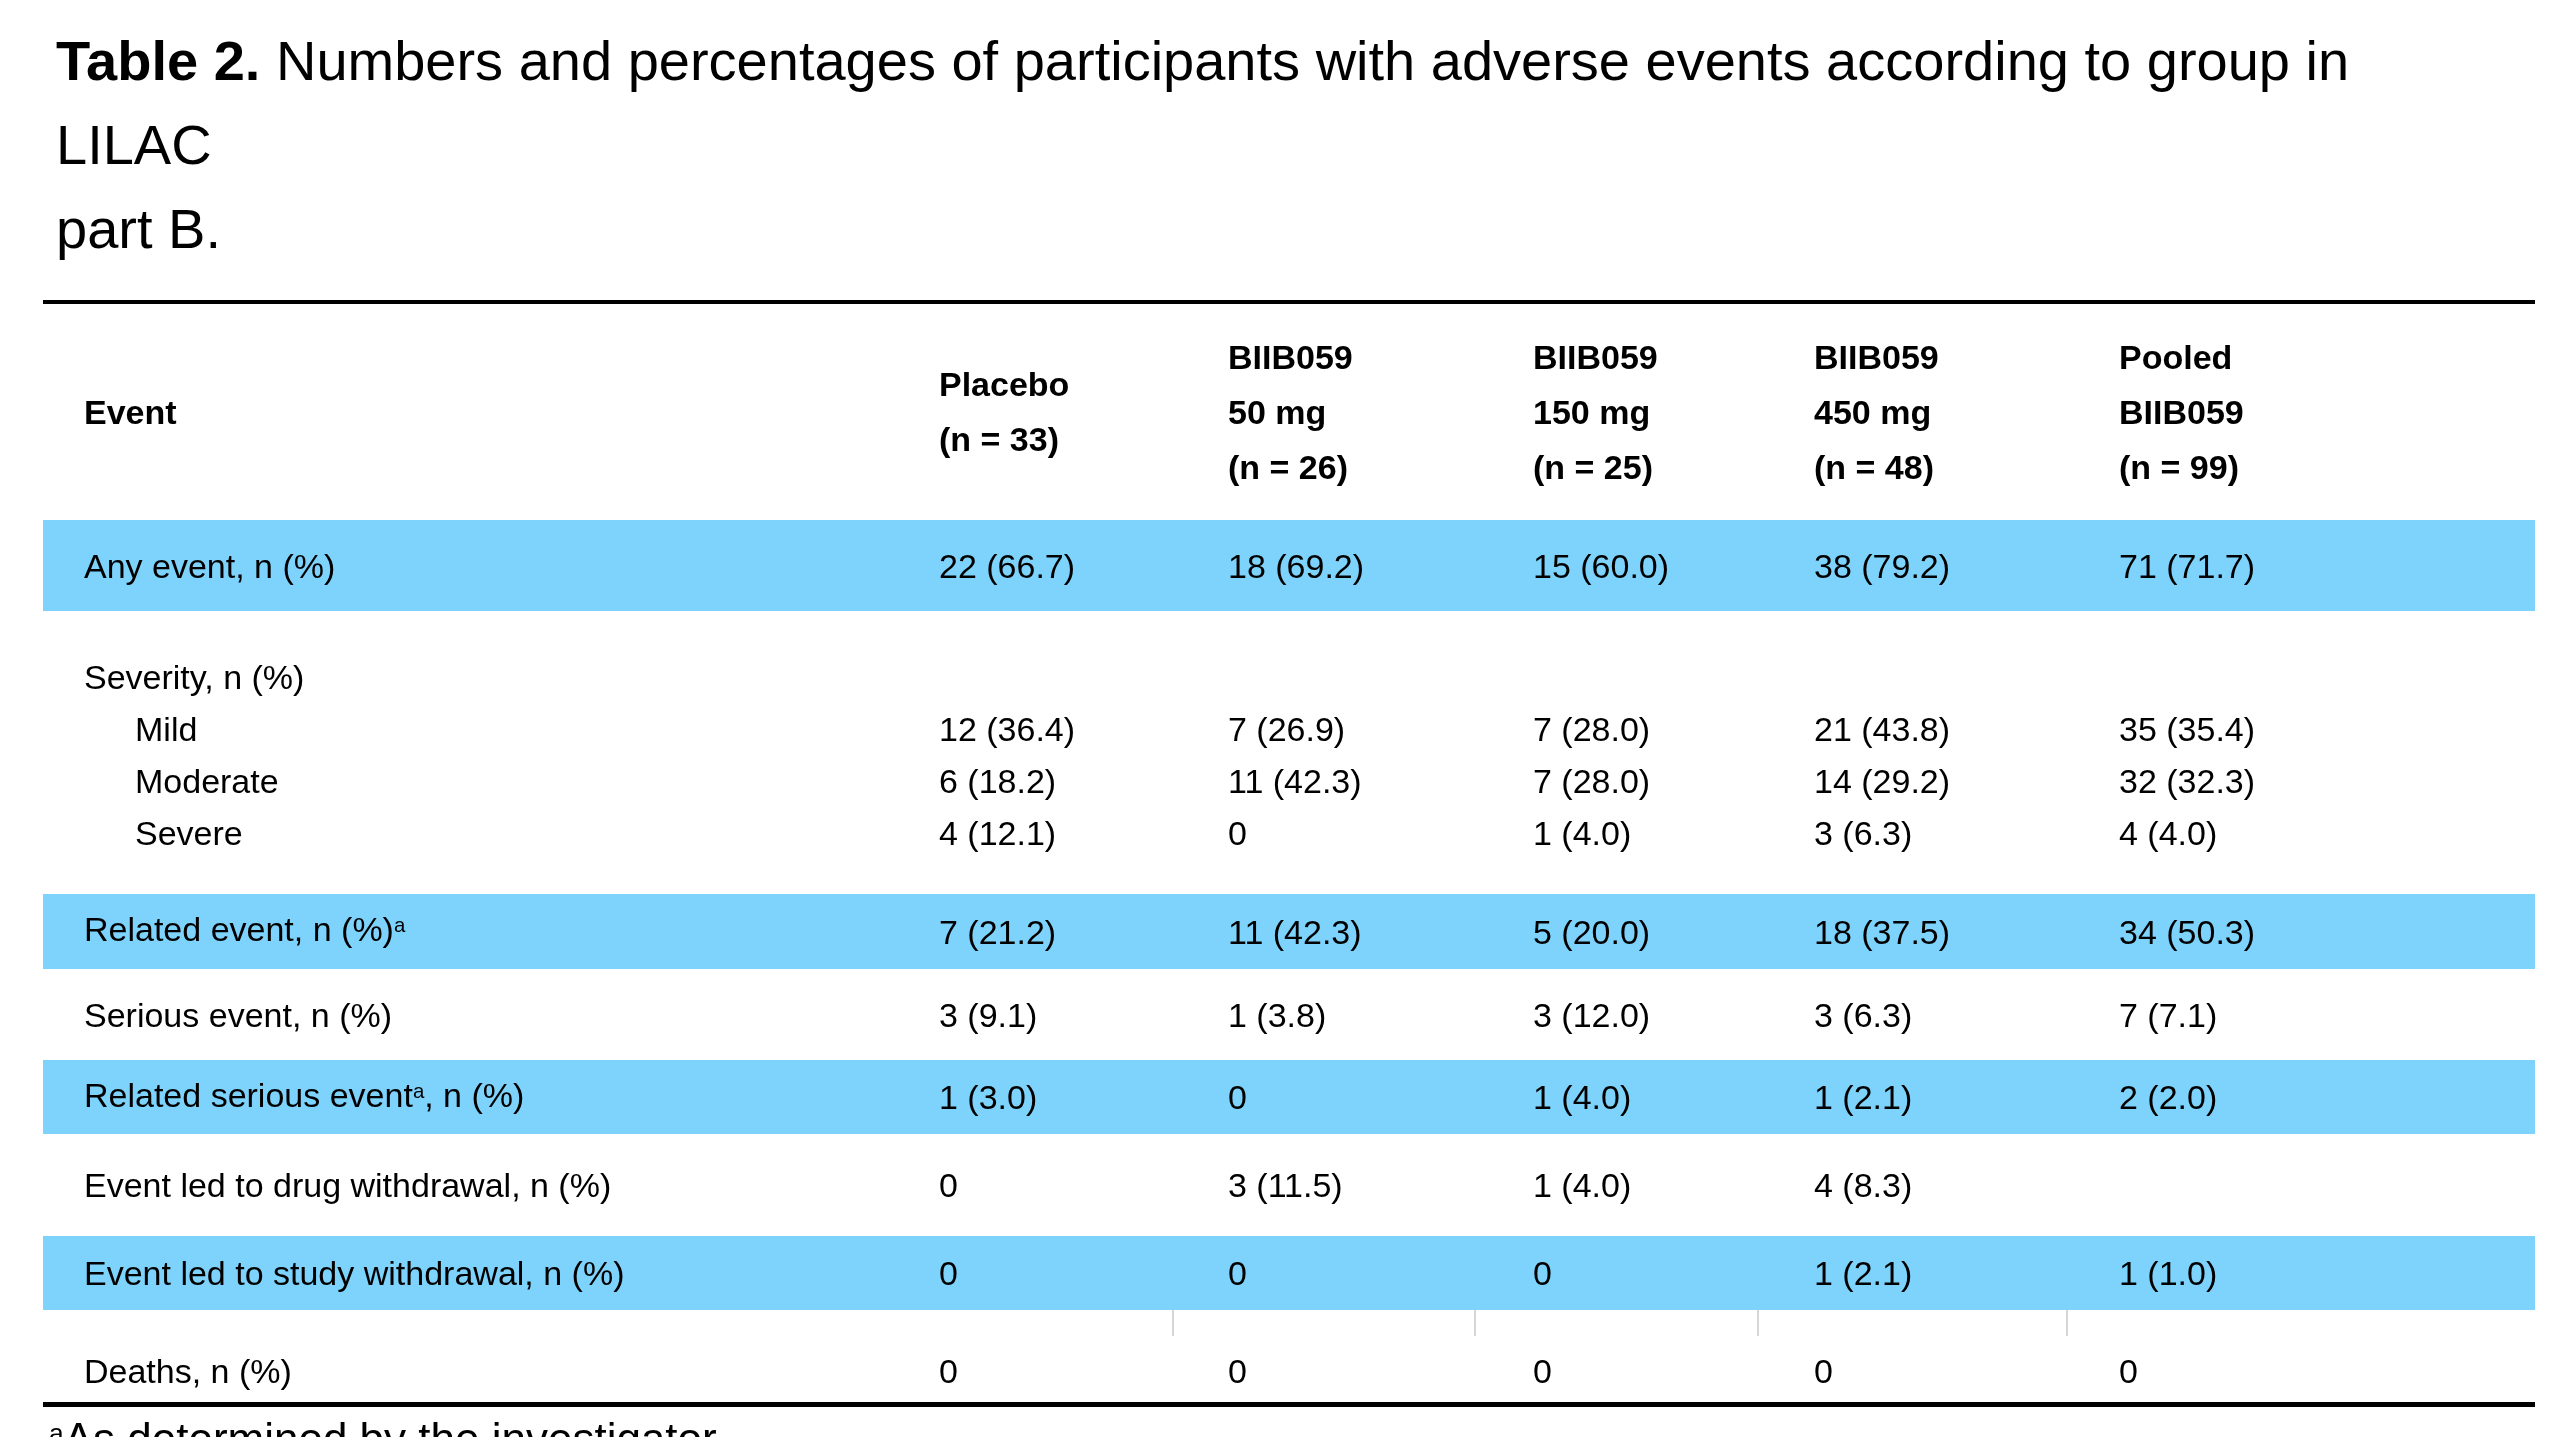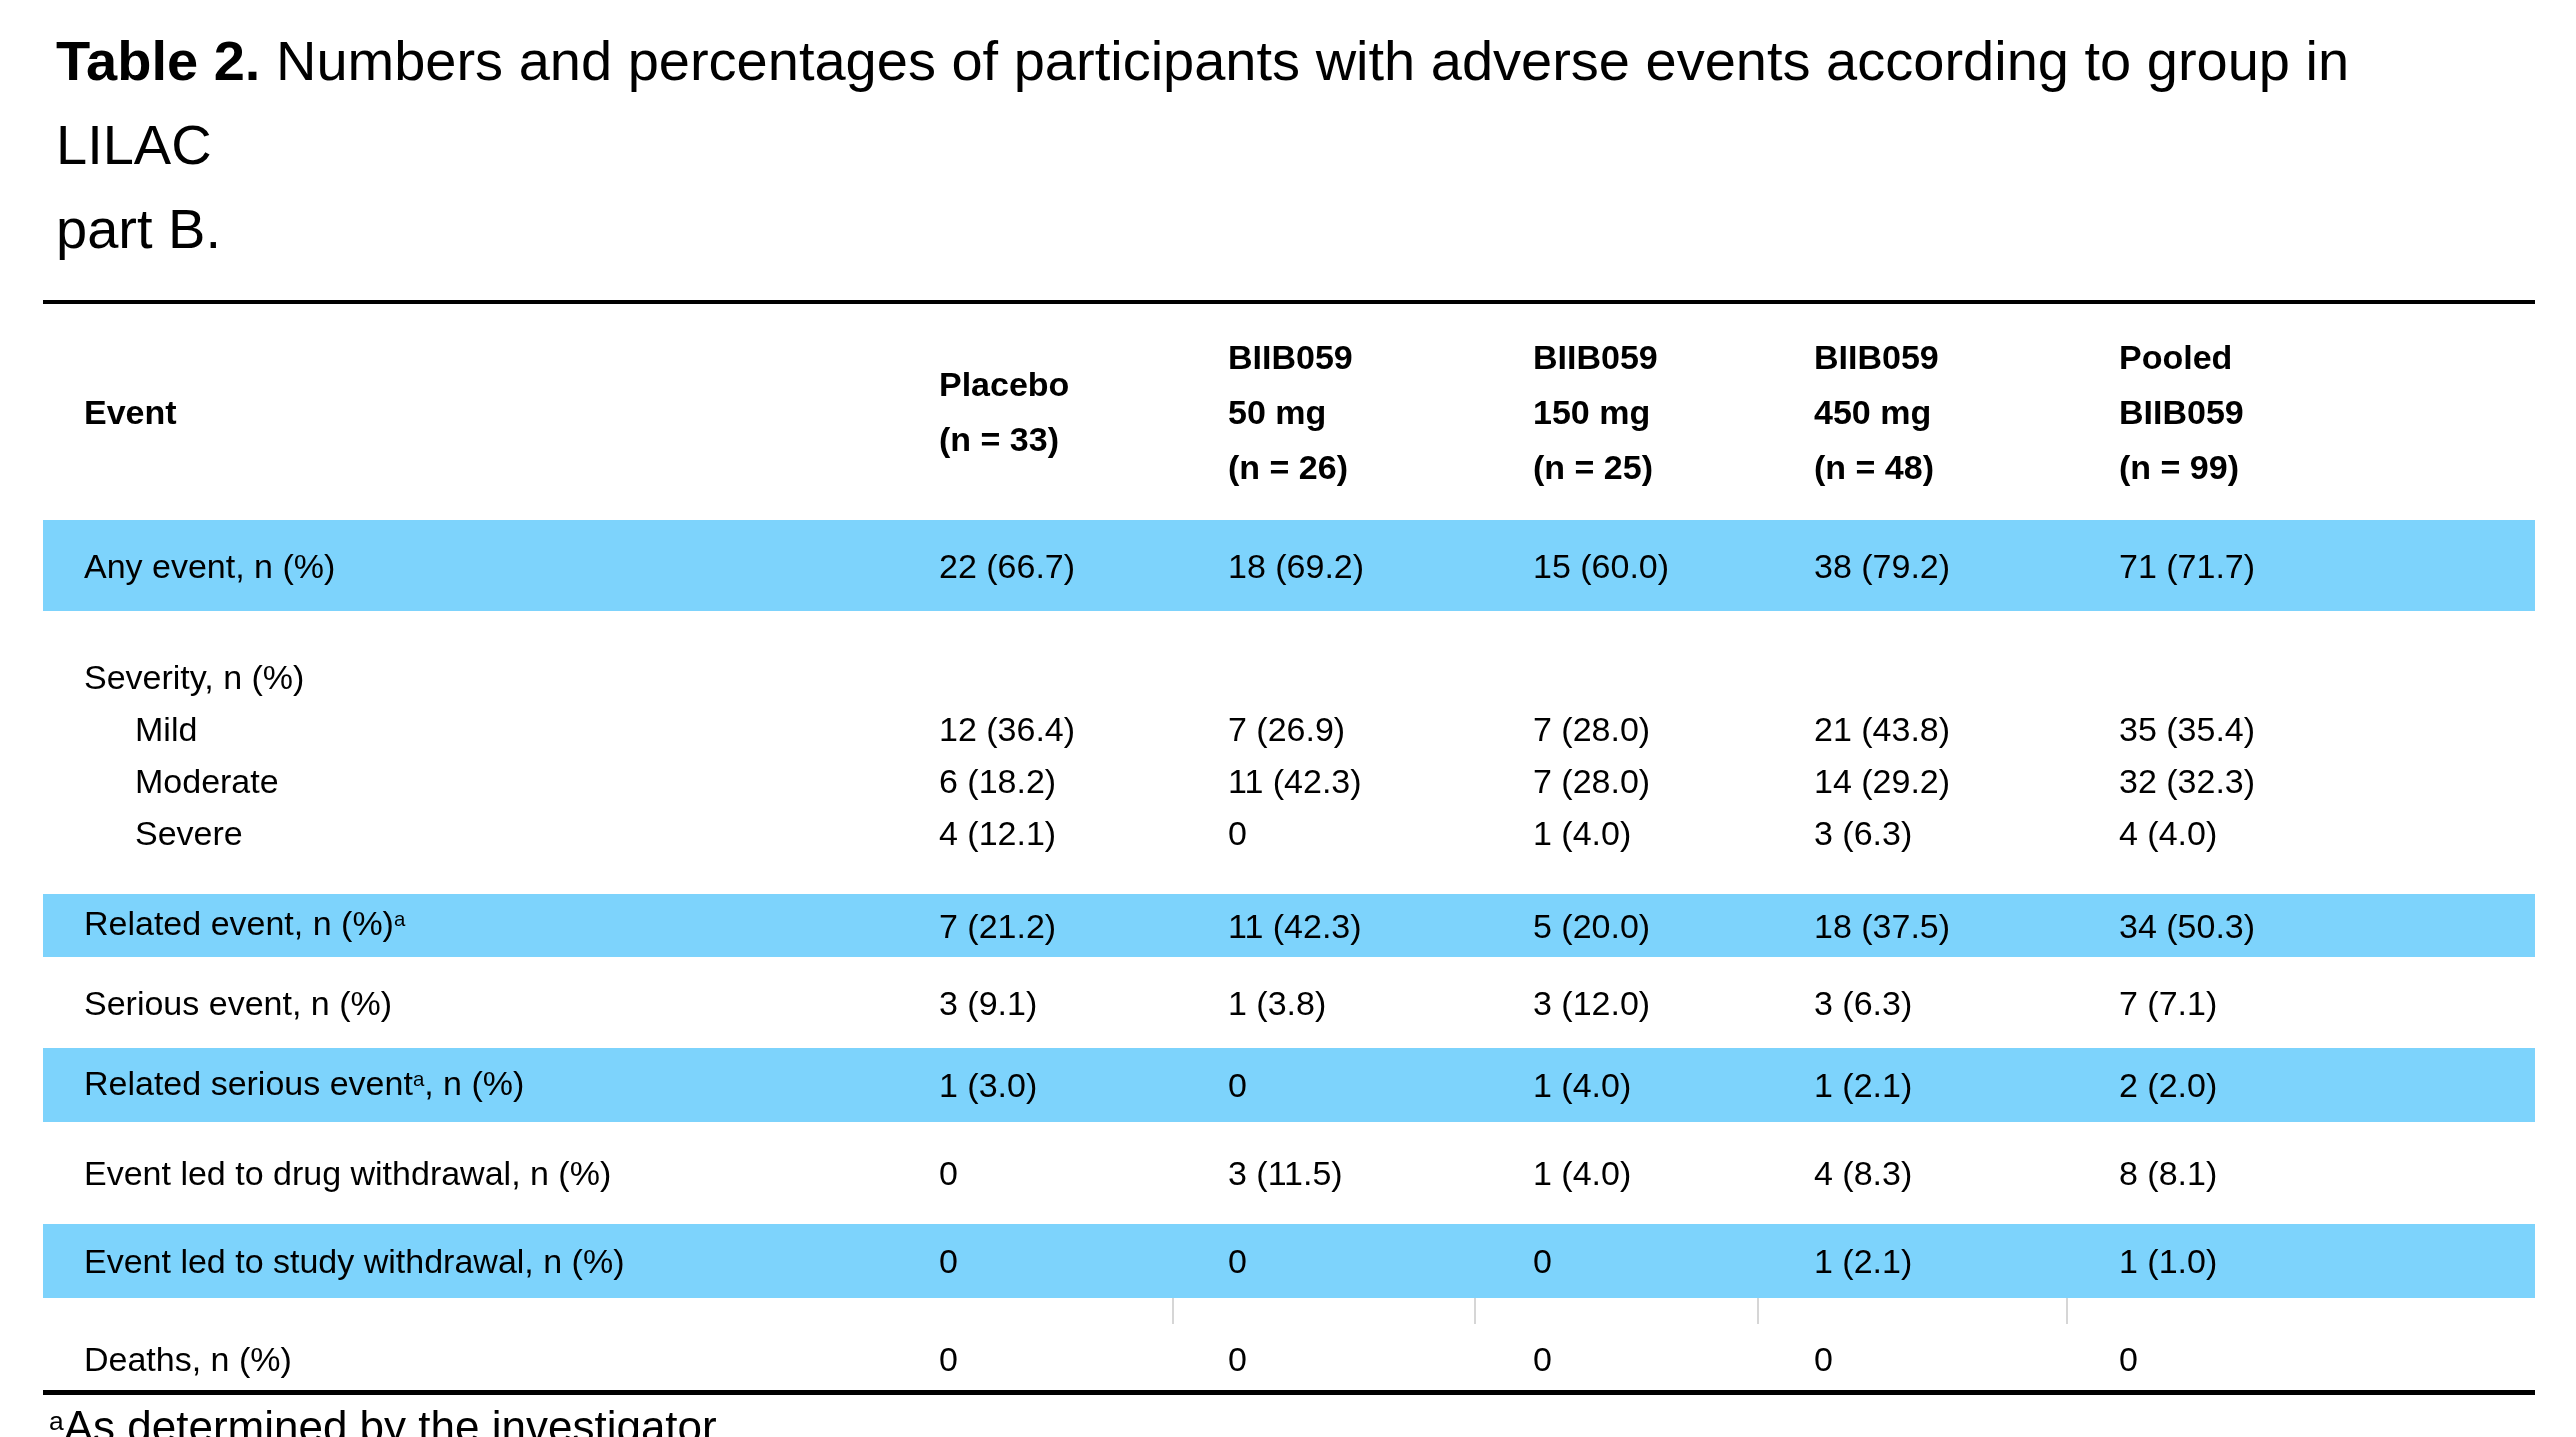--- a/index.html
+++ b/index.html
@@ -19,21 +19,21 @@
     grid-template-columns:855px 289px 305px 281px 305px 1fr;
     align-items:center;
     padding-left:41px;
     box-sizing:border-box;
   }
   .thead { height:216px; font-weight:bold; font-size:34px; }
   .hc { line-height:55px; }
 
   .row { font-size:34px; line-height:52px; }
   .shaded { background:#7dd3fc; }
-  .h170{height:91px} .h140{height:63px} .h160{height:74px}
+  .h170{height:91px} .h140{height:75px} .h160{height:74px}
   .h190{height:102px} .h118{height:63px} .h98{height:52px}
 
   .sevblock { padding:16px 0 35px 0; background:#ffffff;margin-top:24px; }
   .indent { padding-left:51px; }
 
   .sup { font-size:0.6em; position:relative; top:-0.45em; }
 
   .gaprow { position:relative; height:29px; background:#ffffff; }
   .tick { position:absolute; top:0; width:1.6px; height:26px; background:#d6d6d6; }
   .tick.t1{left:1129px} .tick.t2{left:1431px} .tick.t3{left:1714px} .tick.t4{left:2023px}
@@ -152,21 +152,20 @@
       <div>1 (2.1)</div>
       <div>2 (2.0)</div>
     </div>
 
     <div class="grid row h190">
       <div><span>Event led to drug withdrawal, n (%)</span></div>
       <div>0</div>
       <div>3 (11.5)</div>
       <div>1 (4.0)</div>
       <div>4 (8.3)</div>
-      <div>8 (8.1)</div>
     </div>
 
     <div class="grid row shaded h160">
       <div><span>Event led to study withdrawal, n (%)</span></div>
       <div>0</div>
       <div>0</div>
       <div>0</div>
       <div>1 (2.1)</div>
       <div>1 (1.0)</div>
     </div>

